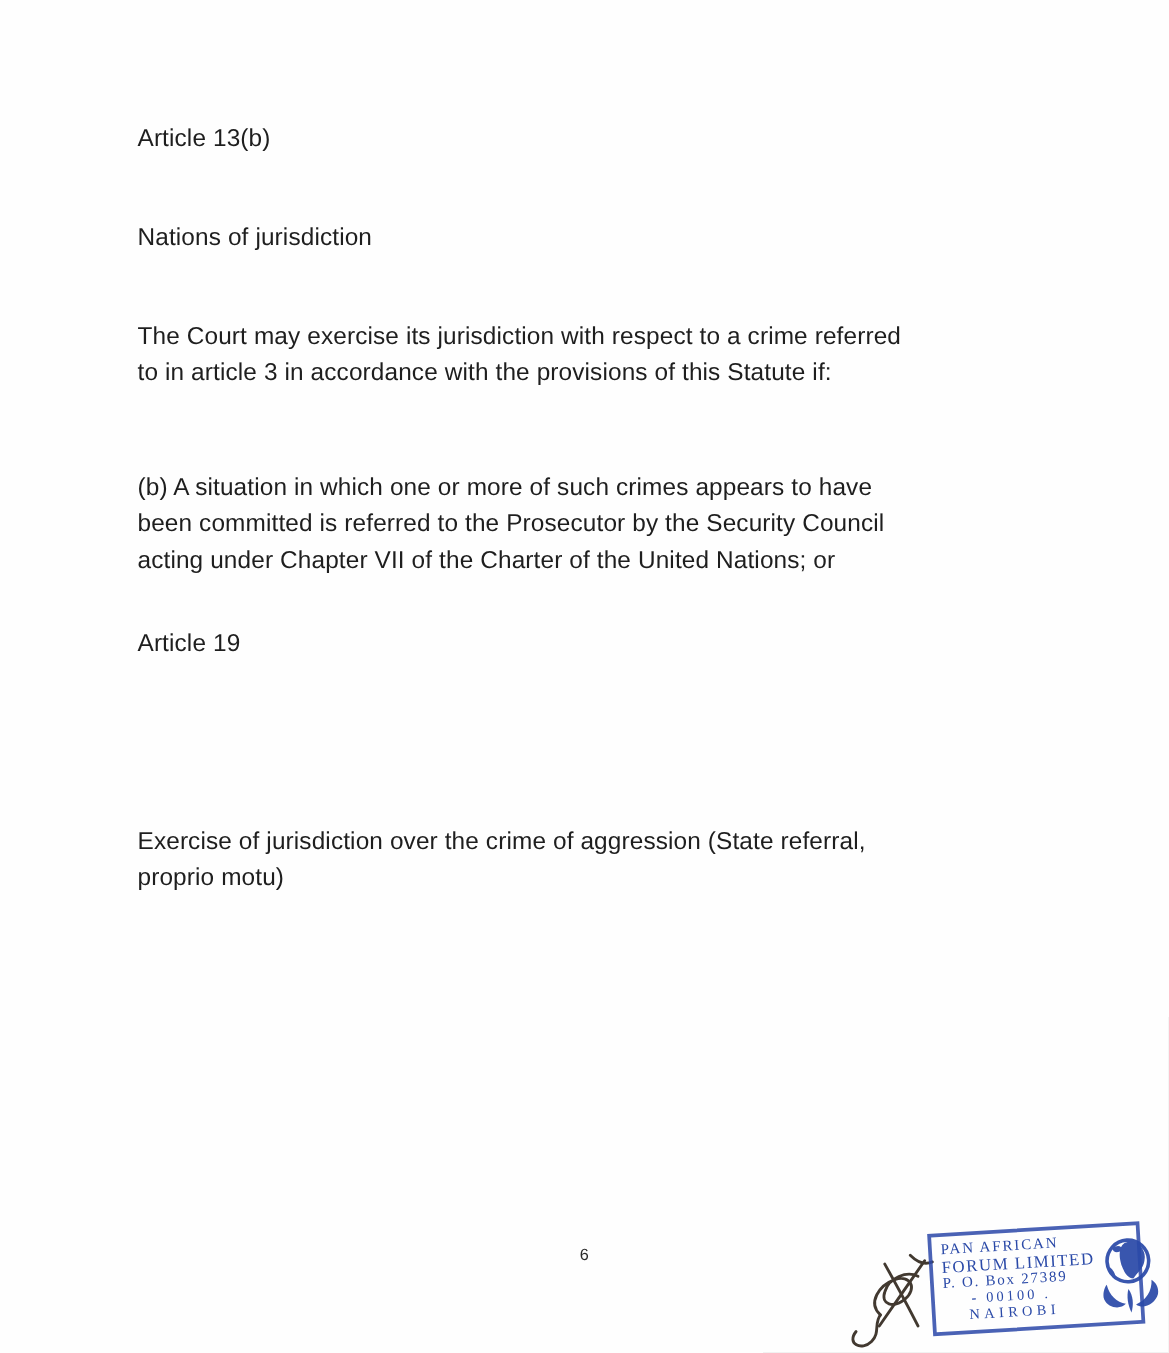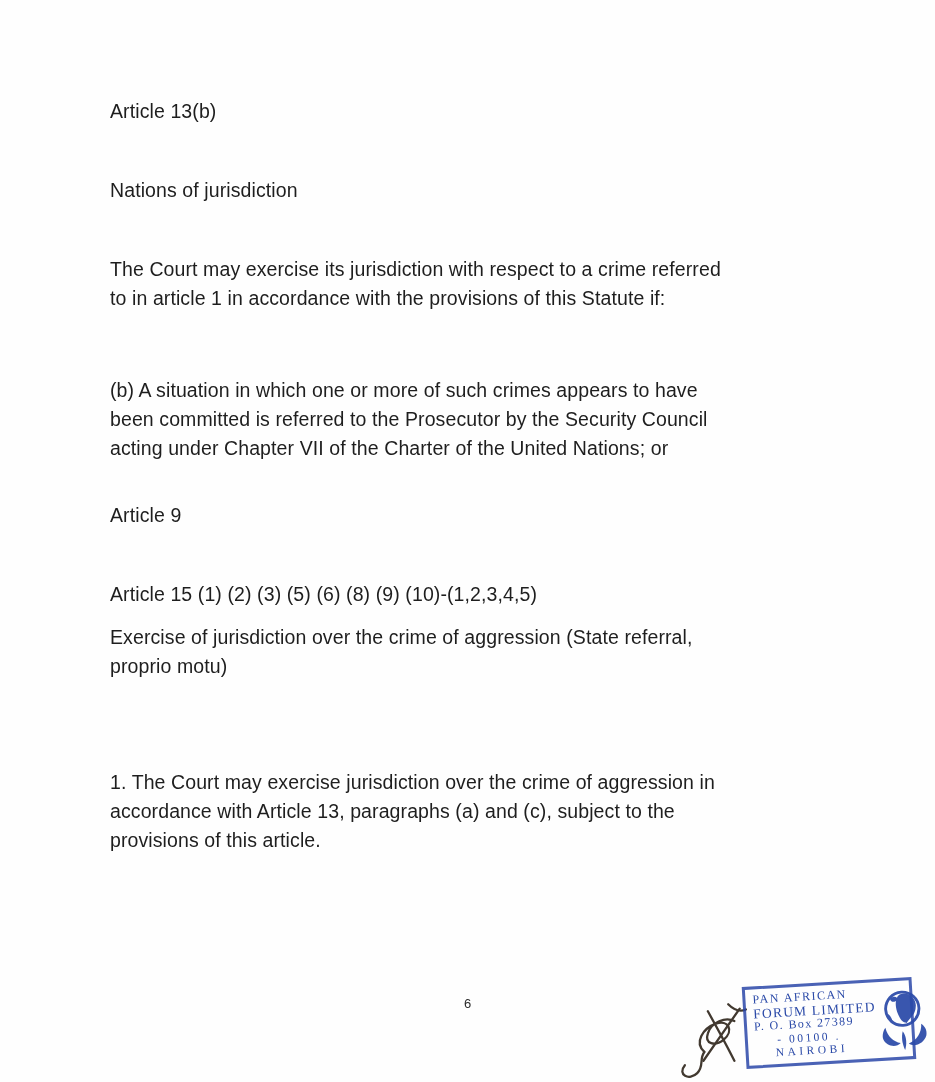--- a/index.html
+++ b/index.html
@@ -58,31 +58,27 @@
   .signature{position:absolute;left:12px;top:30px;width:100px;height:84px;}
 </style>
 </head>
 <body>
 
 <div class="page">
 
   <div class="tb" style="top:97px">Article 13(b)</div>
   <div class="tb" style="top:176px">Nations of jurisdiction</div>
   <div class="tb" style="top:255px">The Court may exercise its jurisdiction with respect to a crime referred
-to in article 1 in accordance with the provisions of this Statute if:</div>
+to in article 3 in accordance with the provisions of this Statute if:</div>
   <div class="tb" style="top:376px">(b) A situation in which one or more of such crimes appears to have
 been committed is referred to the Prosecutor by the Security Council
 acting under Chapter VII of the Charter of the United Nations; or</div>
-  <div class="tb" style="top:501px">Article 9</div>
-  <div class="tb" style="top:580px">Article 15 (1) (2) (3) (5) (6) (8) (9) (10)-(1,2,3,4,5)</div>
-  <div class="tb" style="top:623px">Exercise of jurisdiction over the crime of aggression (State referral,
+  <div class="tb" style="top:501px">Article 19</div>
+  <div class="tb" style="top:659px">Exercise of jurisdiction over the crime of aggression (State referral,
 proprio motu)</div>
-  <div class="tb" style="top:768px">1. The Court may exercise jurisdiction over the crime of aggression in
-accordance with Article 13, paragraphs (a) and (c), subject to the
-provisions of this article.</div>
 
   <div class="page-number">6</div>
 
   <div class="stamp-group">
 
     <svg class="signature" viewBox="0 0 100 95" fill="none" stroke="#32291f" stroke-width="2.6" stroke-linecap="round" opacity="0.92">
       <path d="M8,76 C-1,87 13,94 22,85 C30,77 24,69 30,61"></path>
       <path d="M30,61 C18,50 29,34 43,29 C57,24 64,37 52,47 C42,55 30,52 34,40 C38,27 54,21 64,26"></path>
       <path d="M70,12 C57,31 42,52 29,71"></path>
       <path d="M34,15 C44,33 56,55 64,71"></path>

